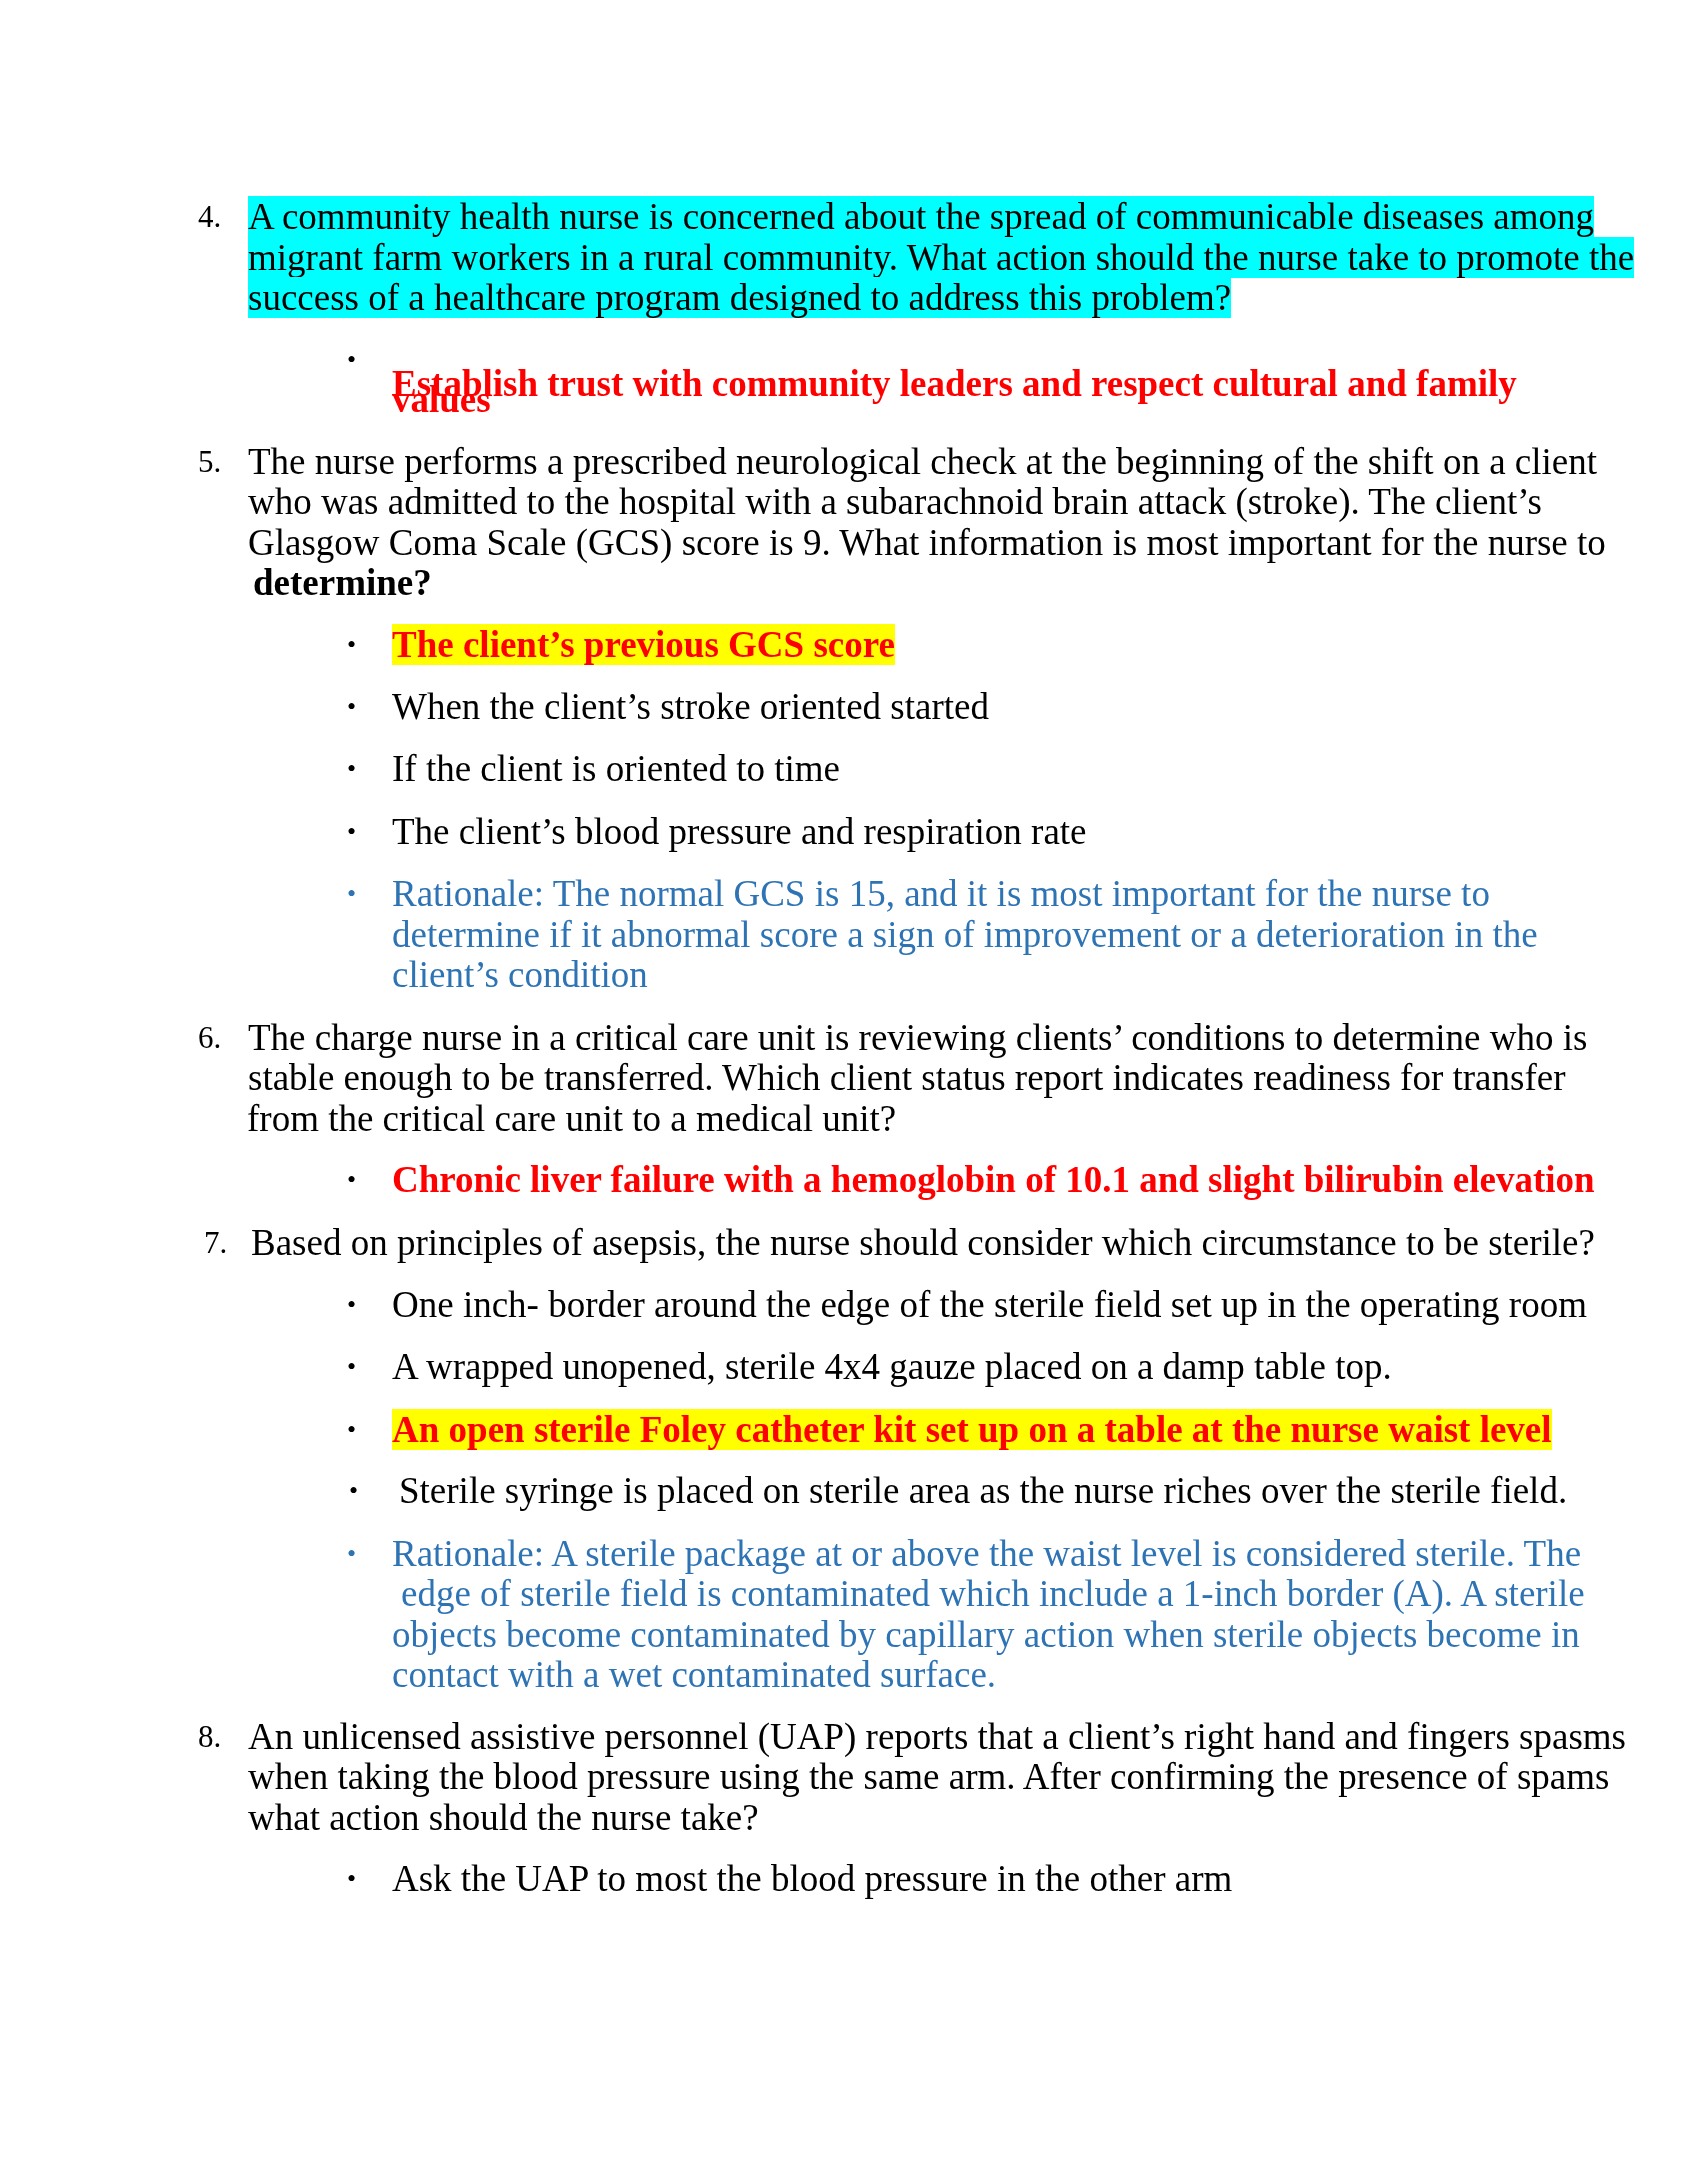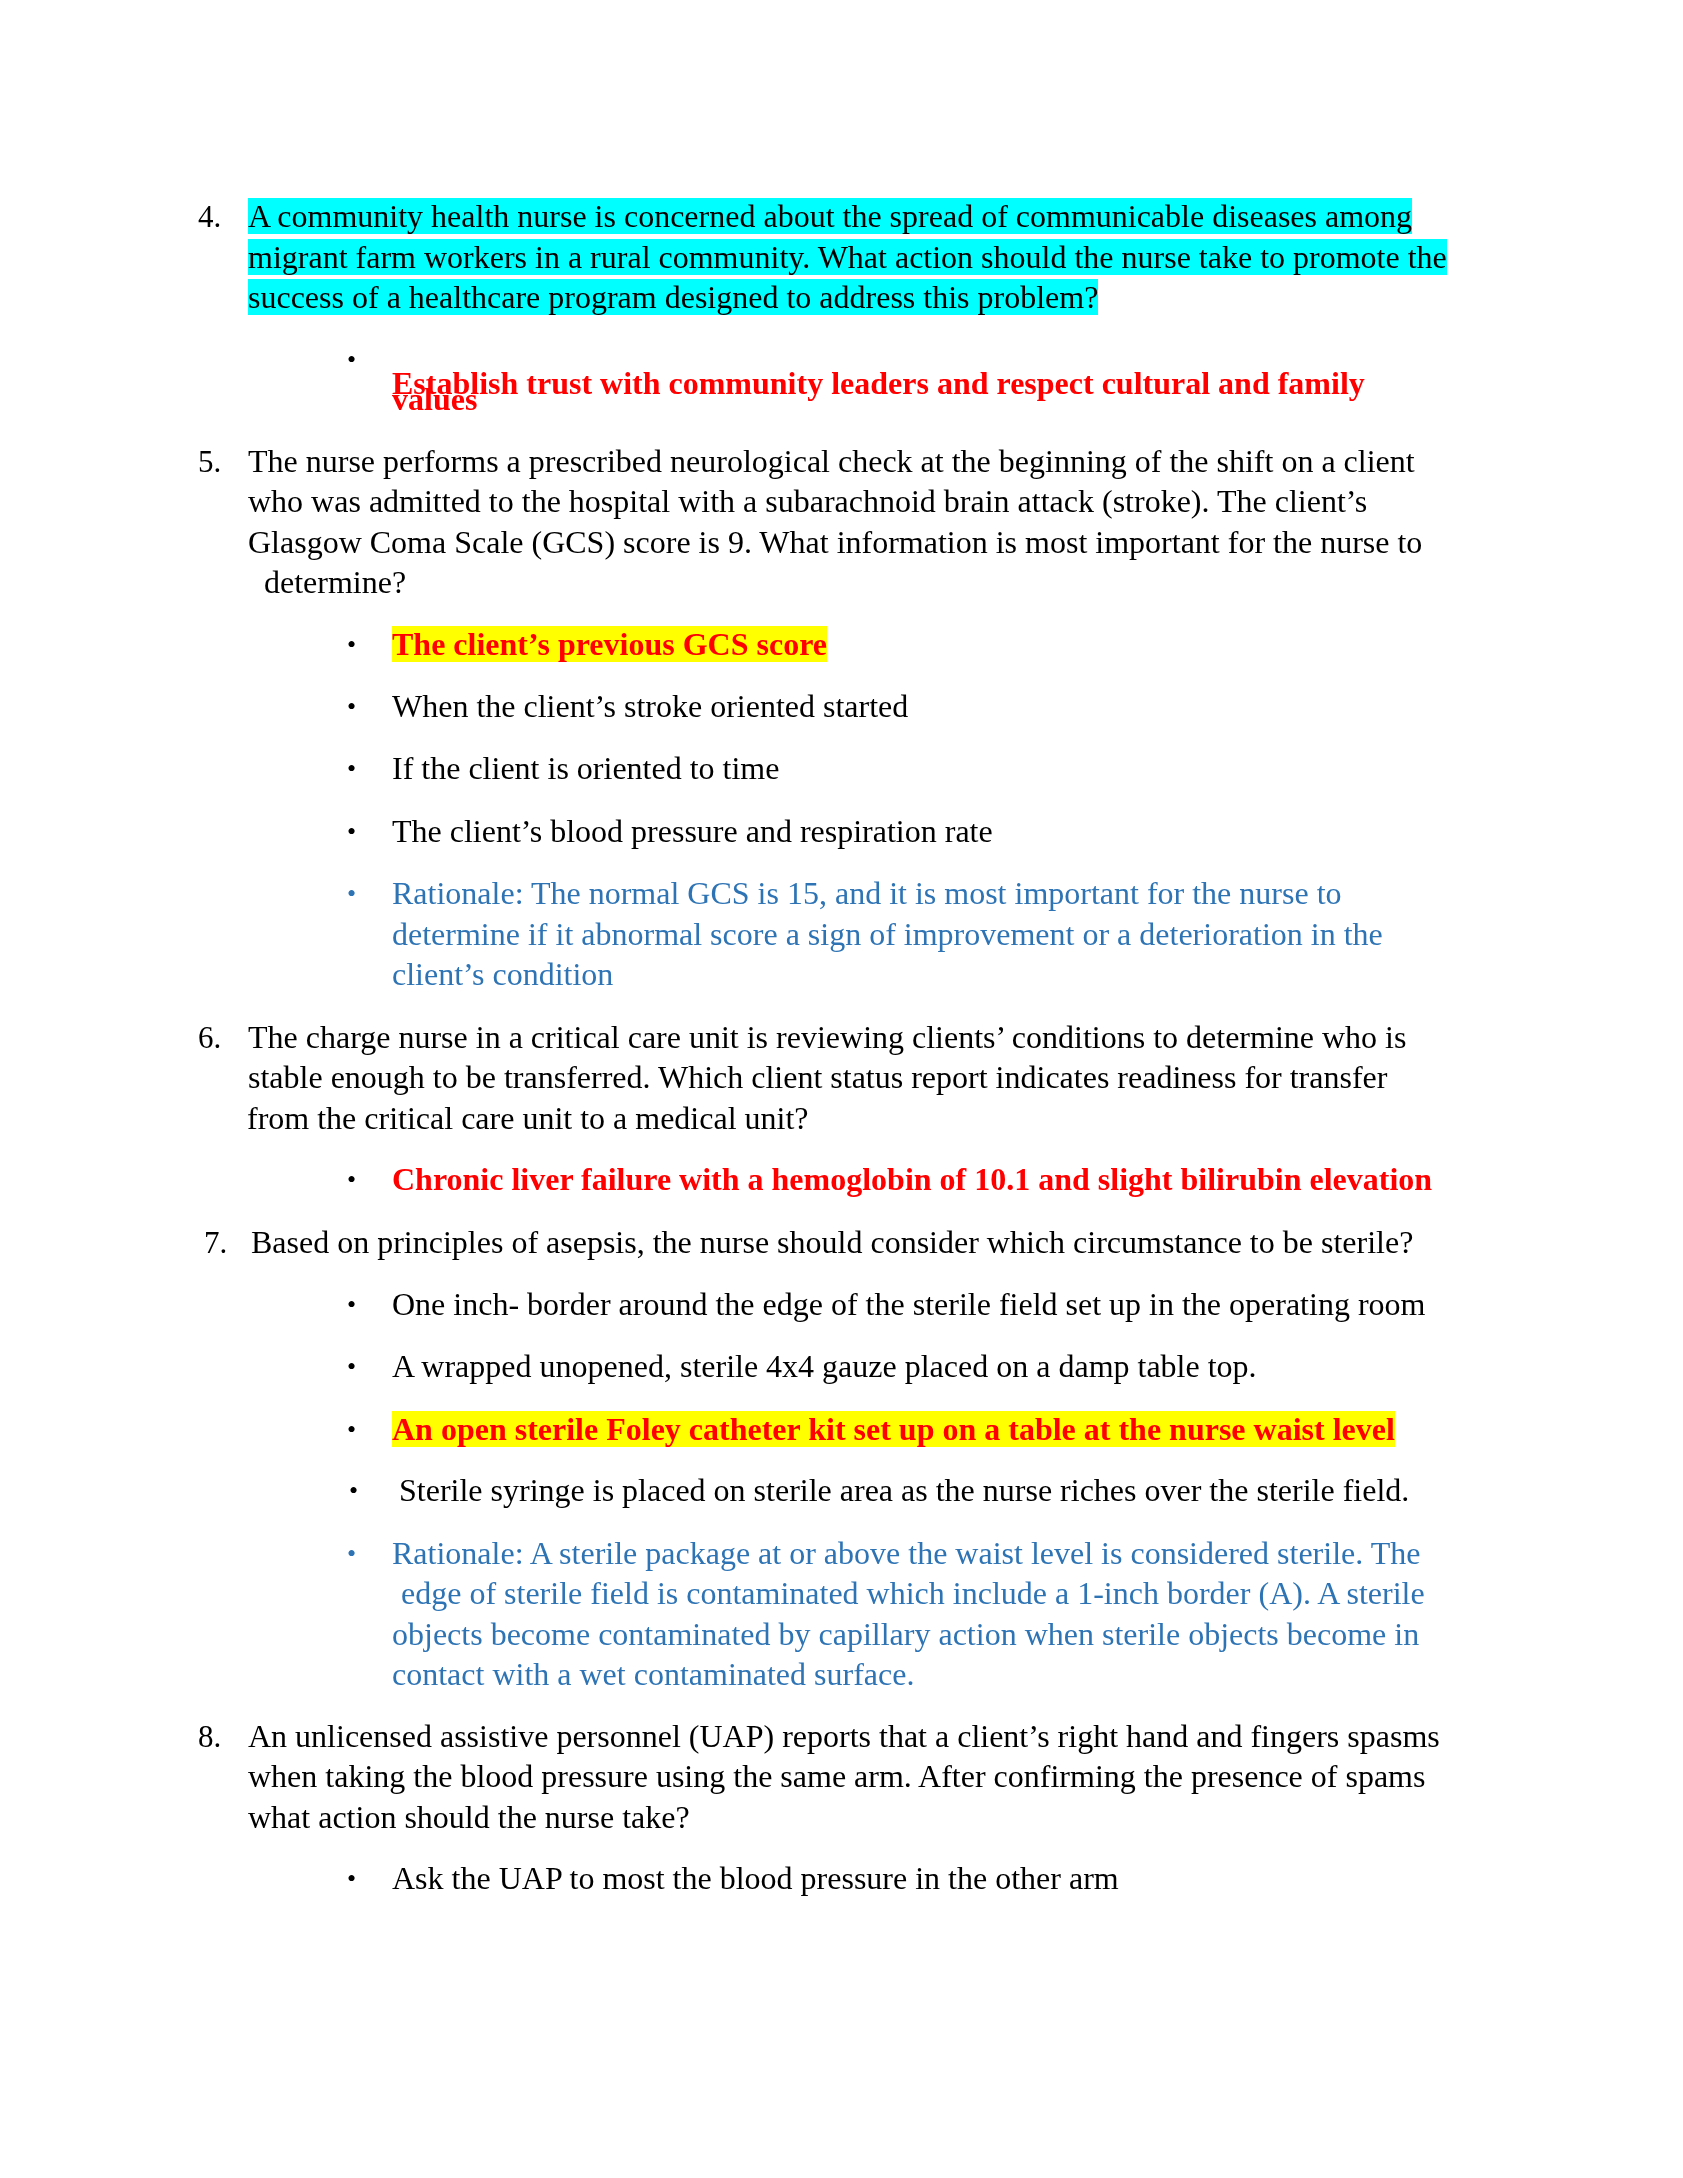--- a/index.html
+++ b/index.html
@@ -1,18 +1,18 @@
 <!DOCTYPE html>
 <html><head>
 <meta charset="utf-8">
 <style>
   html, body { margin: 0; padding: 0; background: #ffffff; }
   body { width: 1683px; height: 2178px; position: relative; overflow: hidden;
          font-family: "Liberation Serif", "DejaVu Serif", serif; color: #000; }
-  .line { position: absolute; font-size: 32px; line-height: 41px; white-space: nowrap; }
+  .line { position: absolute; font-size: 37px; line-height: 41px; white-space: nowrap; }
   .num { position: absolute; font-size: 31px; line-height: 41px; }
   .bullet { position: absolute; font-size: 26px; line-height: 41px; }
   .hl-cyan { background: #00FFFF; }
   .hl-yellow { background: #FFFF00; }
   .ans { color: #FF0000; font-weight: bold; }
   .rat { color: #2E74B5; }
 </style>
 </head>
 <body>
 
@@ -25,21 +25,21 @@
   <span class="bullet" style="left:347px; top:339px;">•</span>
   <span class="line ans" style="left:392px; top:339px;margin-top:24px;">Establish trust with community leaders and respect cultural and family</span>
   <span class="line ans" style="left:392px; top:379px;">values</span>
 </div>
 
 <div>
   <span class="num" style="left:198px; top:441px;">5.</span>
   <span class="line" style="left:248px; top:441px;">The nurse performs a prescribed neurological check at the beginning of the shift on a client</span>
   <span class="line" style="left:248px; top:481px;">who was admitted to the hospital with a subarachnoid brain attack (stroke). The client’s</span>
   <span class="line" style="left:248px; top:522px;">Glasgow Coma Scale (GCS) score is 9. What information is most important for the nurse to</span>
-  <span class="line" style="left:264px; top:562px;">determine?</span>
+  <span class="line" style="left:253px; top:562px;font-weight:bold;">determine?</span>
 
   <span class="bullet" style="left:347px; top:624px;">•</span>
   <span class="line ans" style="left:392px; top:624px;"><span class="hl-yellow">The client’s previous GCS score</span></span>
 
   <span class="bullet" style="left:347px; top:686px;">•</span>
   <span class="line" style="left:392px; top:686px;">When the client’s stroke oriented started</span>
 
   <span class="bullet" style="left:347px; top:748px;">•</span>
   <span class="line" style="left:392px; top:748px;text-align:right;">If the client is oriented to time</span>
 

